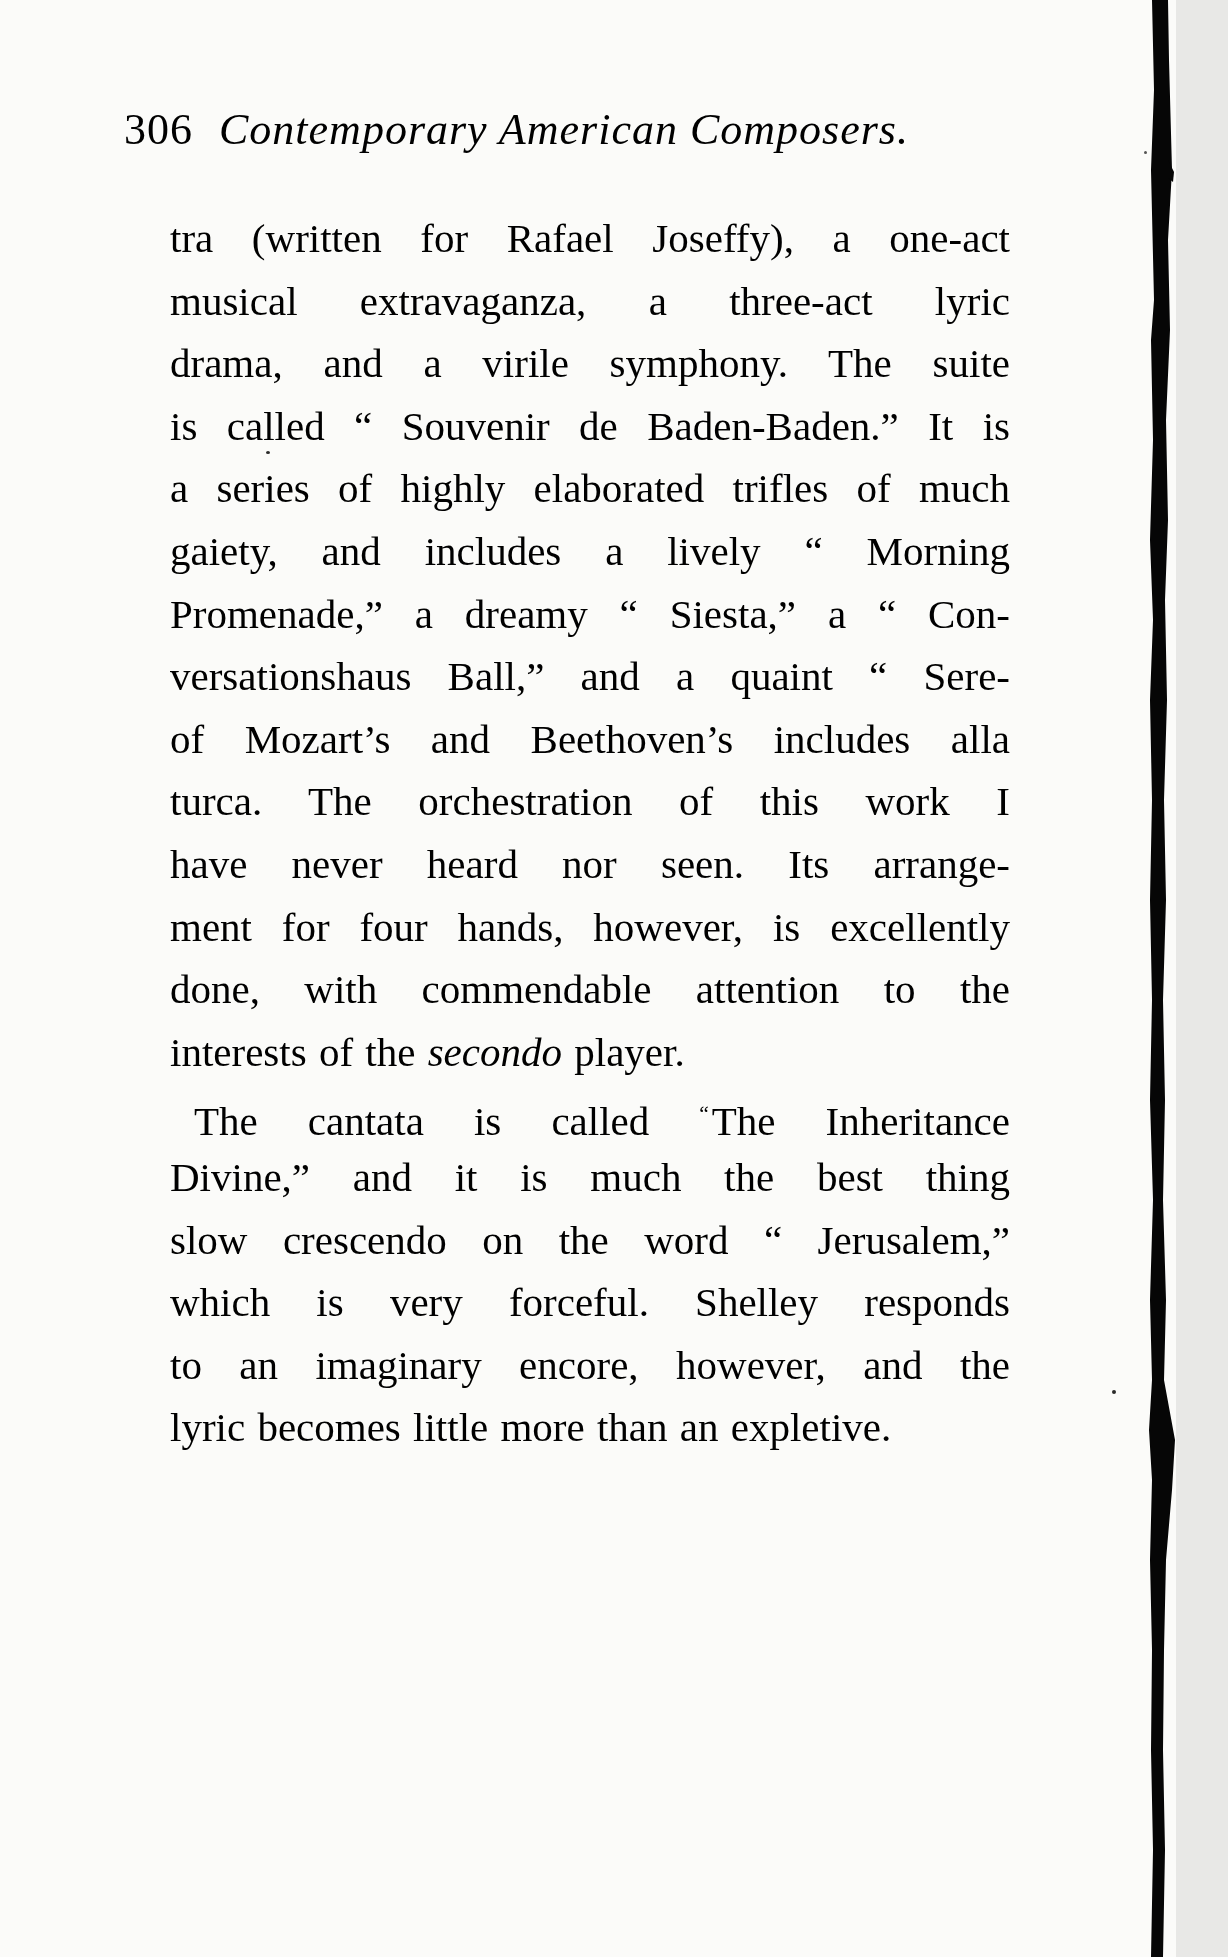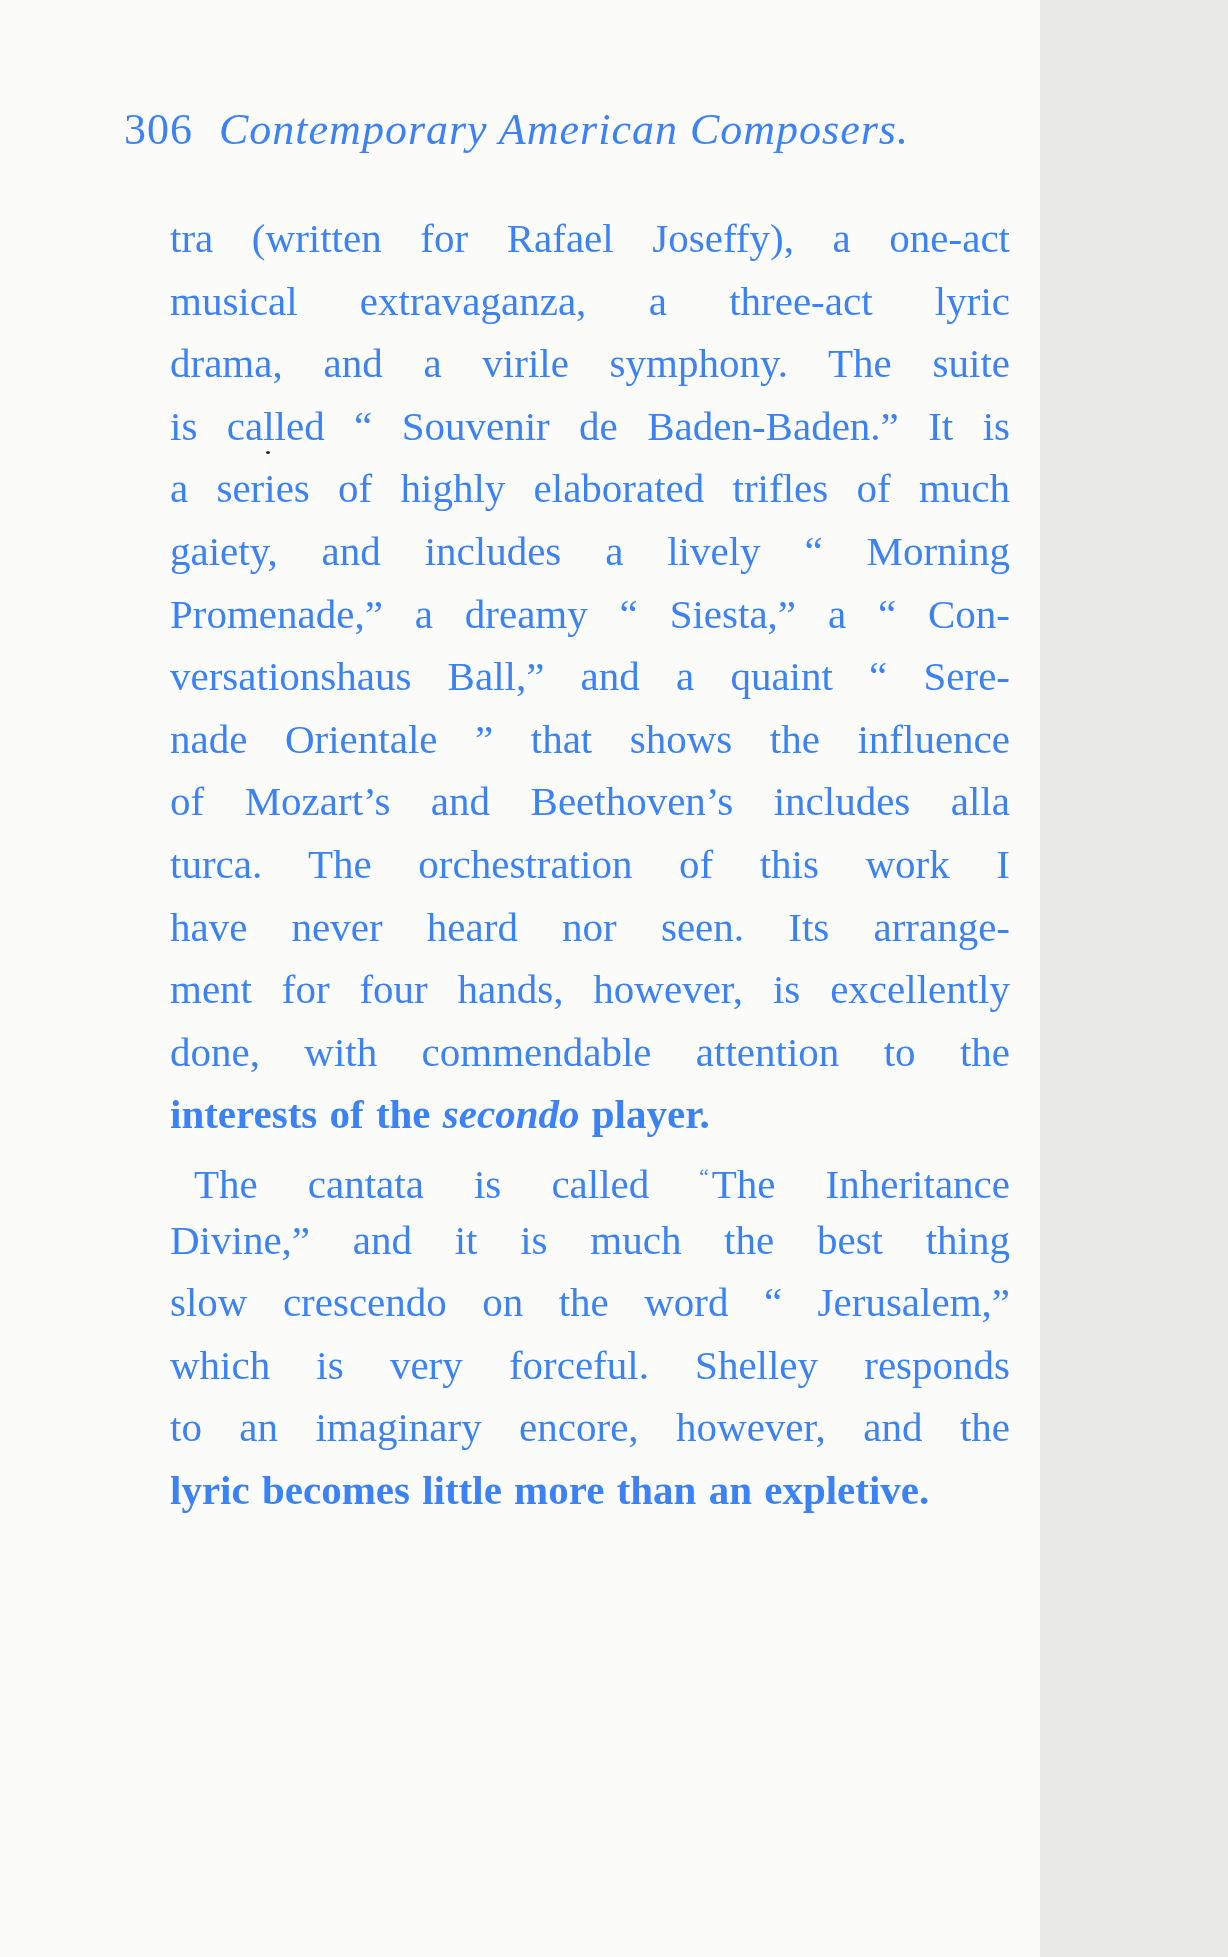--- a/index.html
+++ b/index.html
@@ -1,23 +1,23 @@
 <!DOCTYPE html>
 <html><head>
 <meta charset="utf-8">
 <style>
   html, body { margin: 0; padding: 0; background: #e8e8e6; }
   .page {
     position: relative;
-    width: 1040px;
+    width: 1176px;
     height: 1957px;
     background: #fbfbf9;
     overflow: hidden;
     font-family: "Liberation Serif", "DejaVu Serif", serif;
-    color: #3b82f6;
+    color: #000000;
   }
   .running-header {
     position: absolute;
     left: 124px;
     top: 108px;
     width: 900px;
     white-space: nowrap;
     font-size: 44px;
     line-height: 1;
   }
@@ -41,21 +41,20 @@
     height: 62.6px;
     line-height: 62.6px;
     text-align: justify;
     text-align-last: justify;
     white-space: normal;
     word-spacing: 2px;
     margin-left: 48px;
   }
   .line.last-line {
     text-align-last: left;
-    font-weight: bold;
   }
   .line.indent {
     text-indent: 24px;
   }
   .seg-italic { font-style: italic; }
   .seg-smallquote {
     font-size: 0.52em;
     vertical-align: 14px;
     margin-right: 3px;
   }
@@ -86,21 +85,20 @@
 
   <div class="text-block">
       <div class="line"><span>tra (written for Rafael Joseffy), a one-act</span></div>
       <div class="line"><span>musical extravaganza, a three-act lyric</span></div>
       <div class="line"><span>drama, and a virile symphony.  The suite</span></div>
       <div class="line"><span>is called “ Souvenir de Baden-Baden.”  It is</span></div>
       <div class="line"><span>a series of highly elaborated trifles of much</span></div>
       <div class="line"><span>gaiety, and includes a lively “ Morning</span></div>
       <div class="line"><span>Promenade,” a dreamy “ Siesta,” a “ Con-</span></div>
       <div class="line"><span>versationshaus Ball,” and a quaint “ Sere-</span></div>
-      <div class="line"><span>nade Orientale ” that shows the influence</span></div>
       <div class="line"><span>of Mozart’s and Beethoven’s includes alla</span></div>
       <div class="line"><span>turca.  The orchestration of this work I</span></div>
       <div class="line"><span>have never heard nor seen.  Its arrange-</span></div>
       <div class="line"><span>ment for four hands, however, is excellently</span></div>
       <div class="line"><span>done, with commendable attention to the</span></div>
       <div class="line last-line"><span>interests of the </span><span class="seg-italic">secondo</span><span> player.</span></div>
       <div class="line indent"><span>The cantata is called </span><span class="seg-smallquote">“</span><span>The Inheritance</span></div>
       <div class="line"><span>Divine,” and it is much the best thing</span></div>
       <div class="line"><span>slow crescendo on the word “ Jerusalem,”</span></div>
       <div class="line"><span>which is very forceful.  Shelley responds</span></div>

